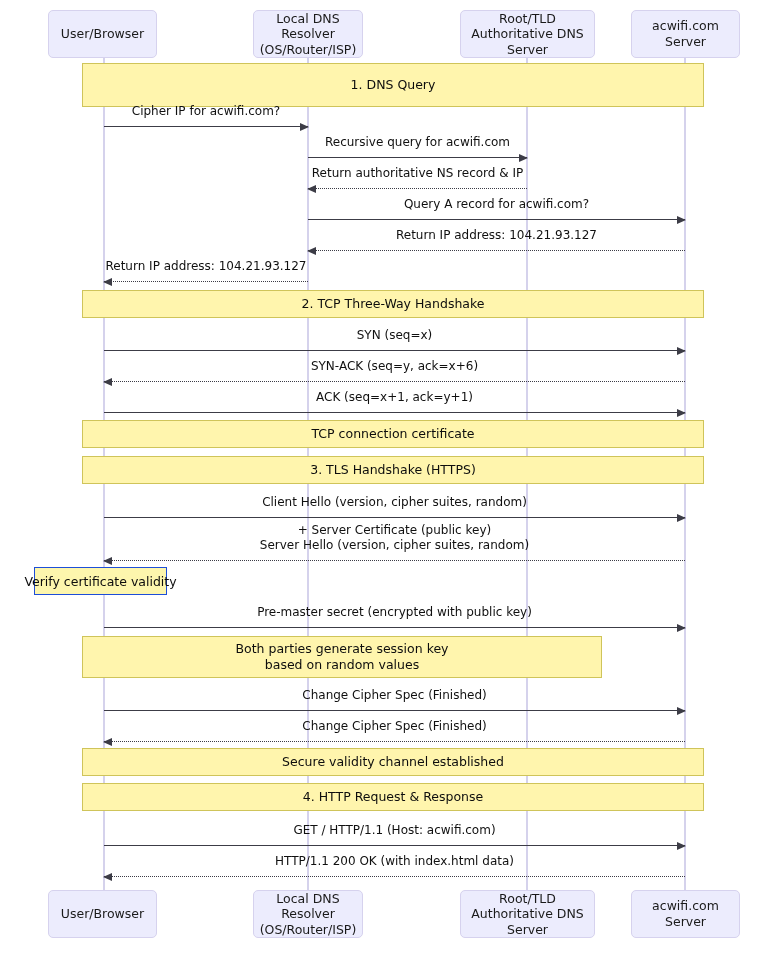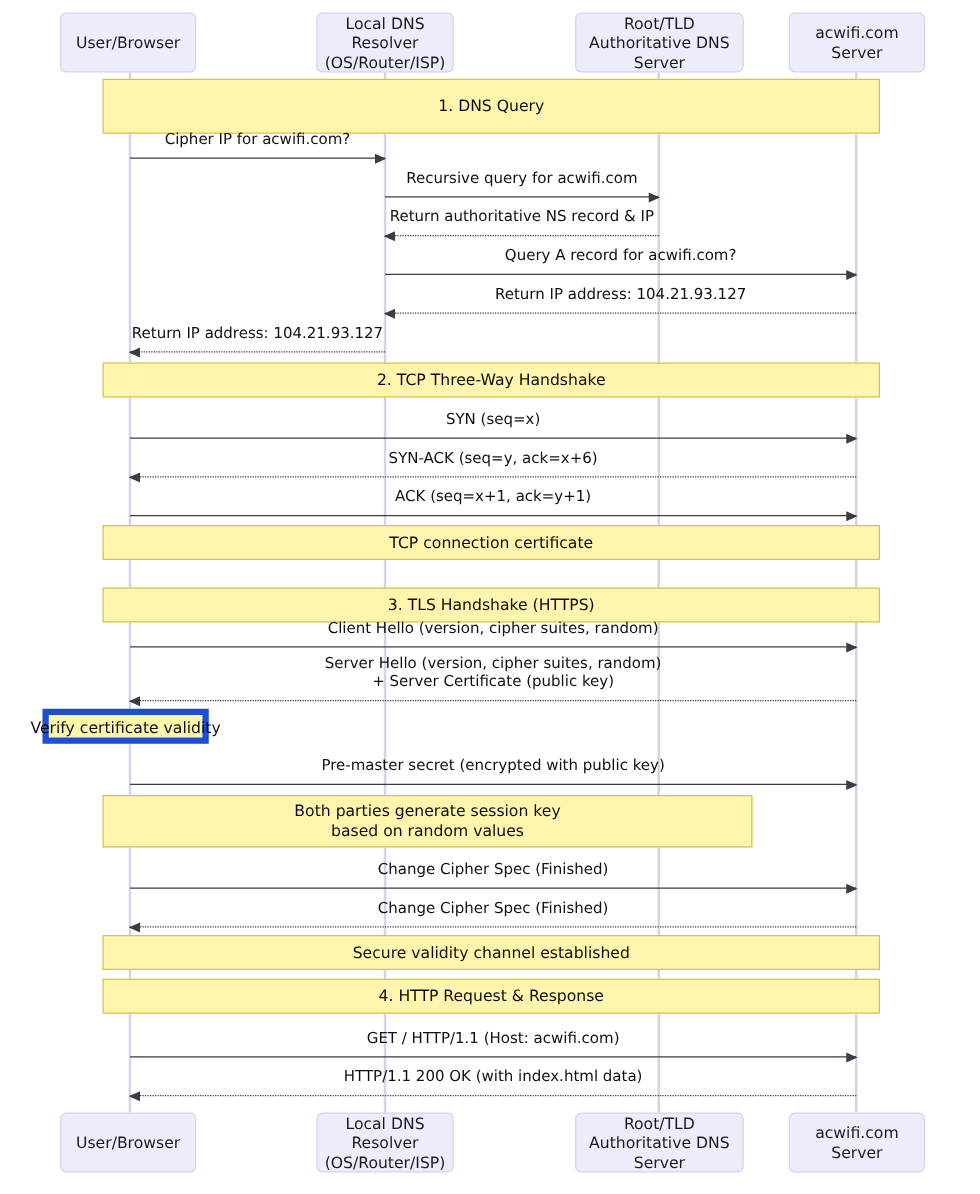--- a/index.html
+++ b/index.html
@@ -54,21 +54,21 @@
     align-items: center;
     justify-content: center;
     text-align: center;
     font-size: 12.5px;
     color: #0d0d0d;
     line-height: 1.28;
   }
   .note-box {
     position: absolute;
     background: #fdf6ad;
-    border: 5px solid #1d4ed8;
+    border: 1px solid #1d4ed8;
     display: flex;
     align-items: center;
     justify-content: center;
     text-align: center;
     font-size: 12.5px;
     color: #0d0d0d;
     padding: 0 4px;
     white-space: nowrap;
   }
 
@@ -150,21 +150,21 @@
       <div class="section-bar" style="top: 290px; height: 28px; left: 82px; width: 622px;">
         <div>
           <div>2. TCP Three-Way Handshake</div>
         </div>
       </div>
       <div class="section-bar" style="top: 420px; height: 28px; left: 82px; width: 622px;">
         <div>
           <div>TCP connection certificate</div>
         </div>
       </div>
-      <div class="section-bar" style="top: 456px; height: 28px; left: 82px; width: 622px; margin-top: 14px;">
+      <div class="section-bar" style="top: 456px; height: 28px; left: 82px; width: 622px;">
         <div>
           <div>3. TLS Handshake (HTTPS)</div>
         </div>
       </div>
       <div class="section-bar" style="top: 636px; height: 42px; left: 82px; width: 520px;">
         <div>
           <div>Both parties generate session key</div>
           <div>based on random values</div>
         </div>
       </div>
@@ -240,22 +240,22 @@
         </div>
       </div>
       <div class="msg" style="left: 104px; width: 581px; top: 517px;">
         <div class="msg-label">Client Hello (version, cipher suites, random)</div>
         <div class="msg-line">
           <div class="arrow-head right"></div>
         </div>
       </div>
       <div class="msg" style="left: 104px; width: 581px; top: 560px;">
         <div class="msg-label">
+          <div>+ Server Certificate (public key)</div>
           <div>Server Hello (version, cipher suites, random)</div>
-          <div>+ Server Certificate (public key)</div>
         </div>
         <div class="msg-line dotted">
           <div class="arrow-head left"></div>
         </div>
       </div>
       <div class="msg" style="left: 104px; width: 581px; top: 627px;">
         <div class="msg-label">Pre-master secret (encrypted with public key)</div>
         <div class="msg-line">
           <div class="arrow-head right"></div>
         </div>

